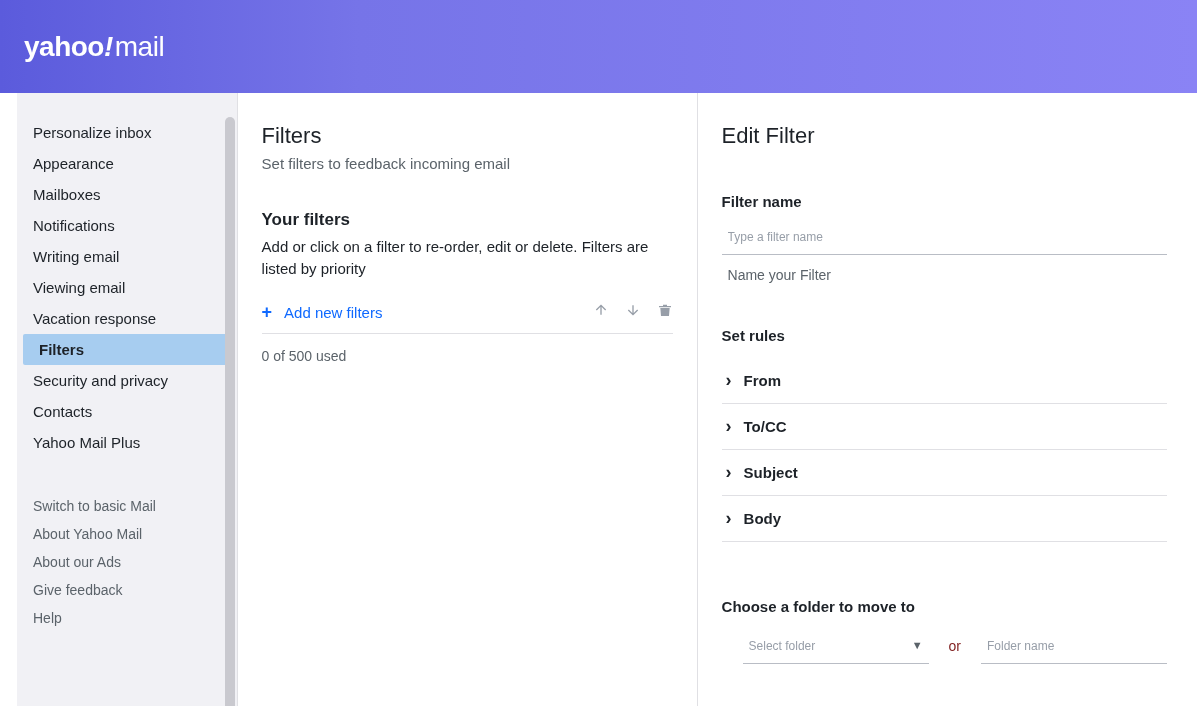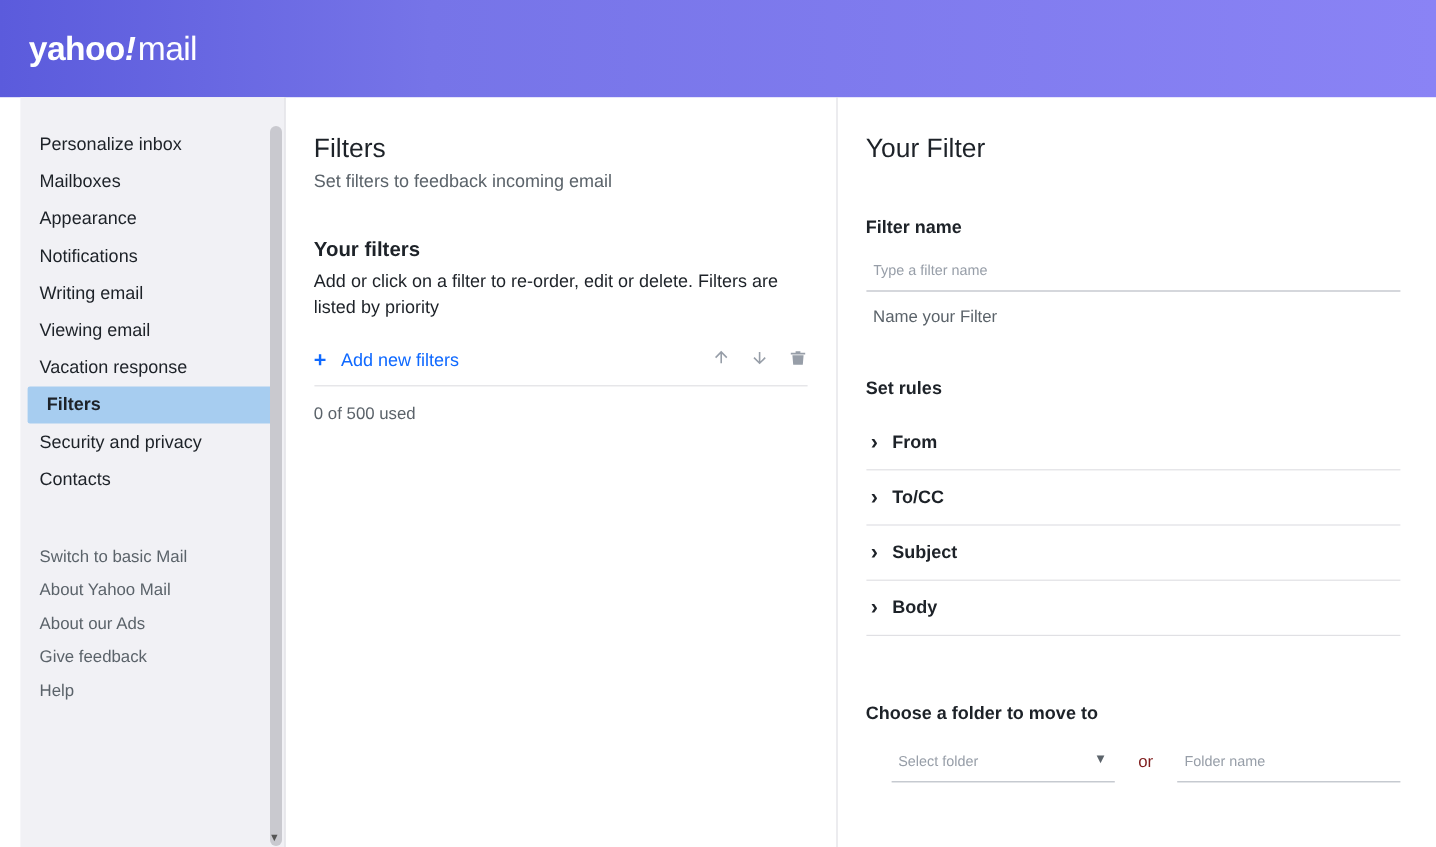--- a/index.html
+++ b/index.html
@@ -5,21 +5,21 @@
 * { box-sizing: border-box; margin: 0; padding: 0; }
 body {
   font-family: -apple-system, BlinkMacSystemFont, "Segoe UI", Helvetica, Arial, sans-serif;
   background: #fff;
   color: #1d2228;
   width: 1197px;
   height: 706px;
   overflow: hidden;
 }
 .header {
-  height: 81px;
+  height: 93px;
   background: linear-gradient(90deg, #5b5bdc 0%, #7674e8 30%, #8a83f5 100%);
   display: flex;
   align-items: center;
   padding-left: 24px;
 }
 .logo { color: #fff; font-weight: 700; font-size: 28px; letter-spacing: -0.5px; }
 .logo .bang { font-style: italic; font-weight: 900; }
 .logo .mail { font-weight: 400; margin-left: 2px; }
 
 .main { display: flex; height: calc(706px - 81px); padding-left: 17px; }
@@ -137,29 +137,30 @@
 <div class="header">
   <div class="logo">
     <span>yahoo</span><span class="bang">!</span><span class="mail">mail</span>
   </div>
 </div>
 
 <div class="main">
   <div class="sidebar">
     <div id="primary-nav">
         <div class="nav-item">Personalize inbox</div>
+        <div class="nav-item">Appearance</div>
         <div class="nav-item">Mailboxes</div>
-        <div class="nav-item">Appearance</div>
         <div class="nav-item">Notifications</div>
         <div class="nav-item">Writing email</div>
         <div class="nav-item">Viewing email</div>
         <div class="nav-item">Vacation response</div>
         <div class="nav-item active">Filters</div>
         <div class="nav-item">Security and privacy</div>
         <div class="nav-item">Contacts</div>
+        <div class="nav-item">Yahoo Mail Plus</div>
       </div>
     <div class="secondary-nav" id="secondary-nav">
         <div class="nav-item">Switch to basic Mail</div>
         <div class="nav-item">About Yahoo Mail</div>
         <div class="nav-item">About our Ads</div>
         <div class="nav-item">Give feedback</div>
         <div class="nav-item">Help</div>
       </div>
     <div class="sidebar-scroll"></div>
     <div class="sidebar-scroll-down">▼</div>
@@ -191,21 +192,21 @@
             <svg viewBox="0 0 24 24" fill="currentColor">
                 <path d="M3 6h18v2H3V6zm2 3h14l-1 12H6L5 9zm4-5h6v2H9V4z"></path>
               </svg>
           </span>
         </div>
       </div>
       <div class="used">0 of 500 used</div>
     </div>
 
     <div class="col-right">
-      <h1 class="title">Your Filter</h1>
+      <h1 class="title">Edit Filter</h1>
 
       <div style="margin-top:44px;">
         <div class="label">Filter name</div>
         <input class="input-line" type="text" placeholder="Type a filter name" style="">
         <div class="hint">Name your Filter</div>
       </div>
 
       <div class="rules">
         <div class="label">Set rules</div>
         <div class="rules-list" id="rules-list">

